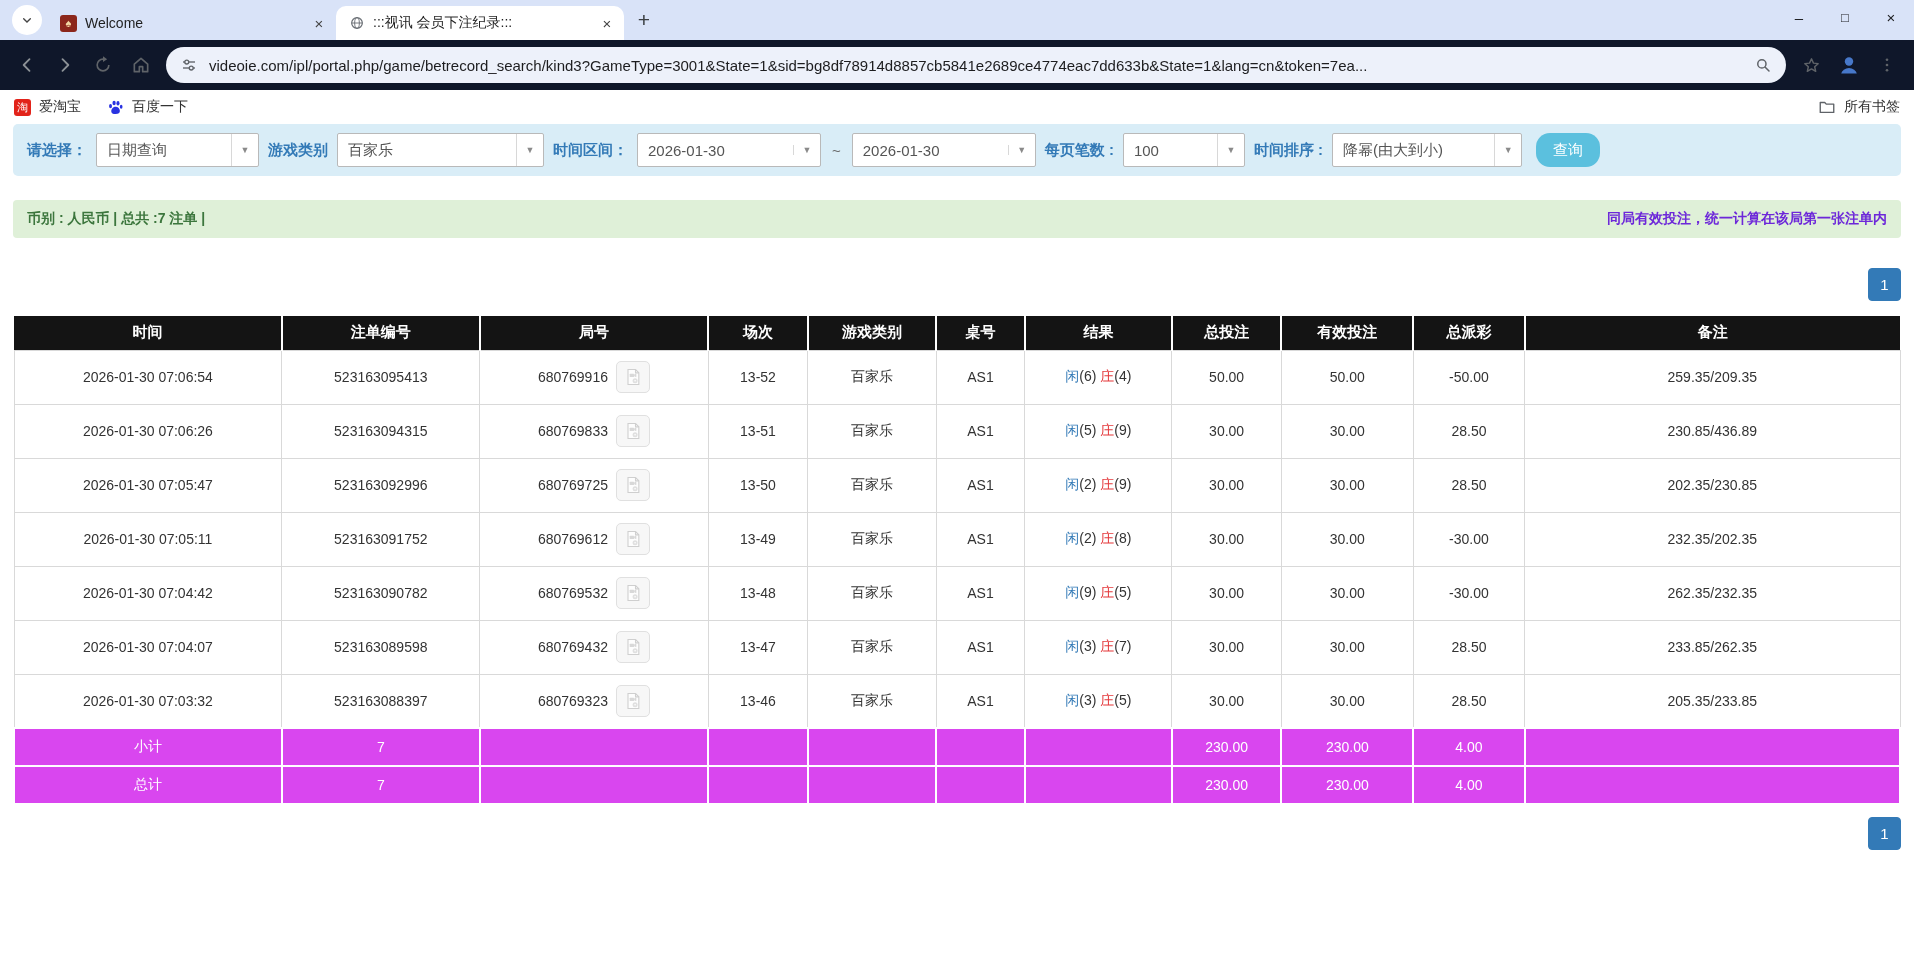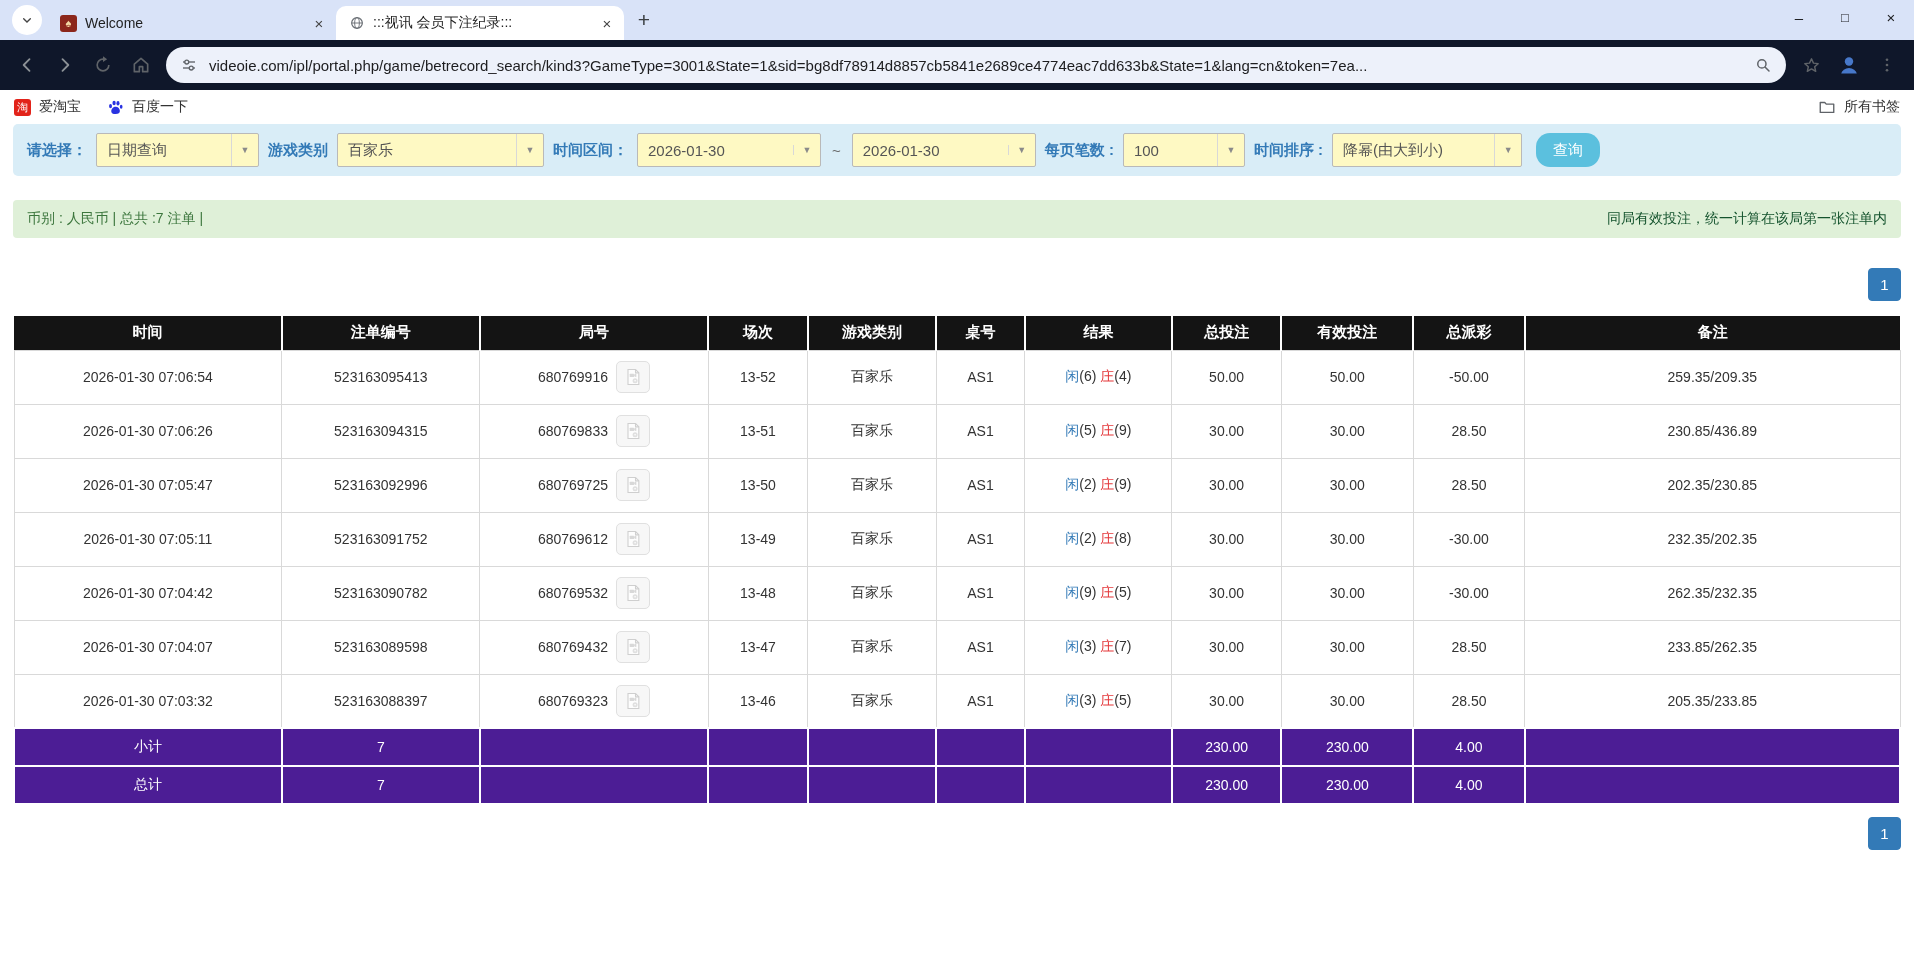--- a/index.html
+++ b/index.html
@@ -29,38 +29,38 @@
   
   .bookmarksbar { height:34px; background:#fff; display:flex; align-items:center; padding:0 14px; gap:26px; font-size:14px; color:#333; }
   .bm { display:flex; align-items:center; gap:8px; }
   .taobao-fav { width:17px; height:17px; background:#e2231a; border-radius:3px; color:#fff; font-size:11px; line-height:17px; text-align:center; }
   .bm-right { margin-left:auto; display:flex; align-items:center; gap:8px; }
   
   .content { padding:0 13px; background:#fff; }
   .page-title { font-size:23px; font-weight:500; color:#333; margin:30px 2px 28px 2px; }
   .filterbar { background:#d9edf7; border-radius:5px; height:52px; display:flex; align-items:center; padding:0 14px; gap:9px; }
   .flabel { color:#337ab7; font-weight:bold; font-size:15px; white-space:nowrap; }
-  .combo { background:#fef9c3; border:1px solid #b9b9b9; border-radius:2px; height:34px; display:flex; align-items:stretch; }
+  .combo { background:#ffffff; border:1px solid #b9b9b9; border-radius:2px; height:34px; display:flex; align-items:stretch; }
   .combo .val { padding:0 10px; font-size:15px; color:#555; flex:1; display:flex; align-items:center; white-space:nowrap; }
   .combo .arr { width:27px; border-left:1px solid #d8d8d8; display:flex; align-items:center; justify-content:center; color:#8a8a8a; font-size:9px; }
   .w-select { width:163px; } .w-game { width:207px; } .w-date { width:184px;align-items:center; } .w-size { width:122px; } .w-sort { width:190px; }
   .tilde { color:#666; font-size:15px; margin:0 2px; }
   .search-btn { background:#5bc0de; color:#fff; border:none; border-radius:14px; height:34px; padding:0 17px; font-size:15px; margin-left:5px; cursor:pointer; }
   .summarybar { margin-top:24px; background:#dff0d8; border-radius:4px; height:38px; display:flex; align-items:center; justify-content:space-between; padding:0 14px; font-size:14px; }
-  .sum-left { color:#3c763d; }
-  .sum-right { color:#14532d; }
+  .sum-left { color:#3c763d;font-weight:bold; }
+  .sum-right { color:#6d28d9;font-weight:bold; }
   .pagerow { display:flex; justify-content:flex-end; margin-top:30px; }
   .pagerow.bottom { margin-top:12px; }
   .page-btn { min-width:33px; height:33px; background:#337ab7; border:1px solid #337ab7; color:#fff; font-size:15px; display:flex; align-items:center; justify-content:center; border-radius:4px; }
   
   table.bets { width:100%; border-collapse:collapse; margin-top:15px; table-layout:fixed; }
   table.bets thead th { background:#141414; color:#fff; font-size:15px; font-weight:bold; height:34px; border-right:2px solid #fff;margin-top:28px; }
   table.bets thead th:last-child { border-right:none; }
   table.bets tbody td { border:1px solid #d9d9d9; height:54px; text-align:center; font-size:14px; color:#333; }
-  table.bets tfoot td { background:#4c1d95; border:2px solid #fff; height:38px; color:#fff; text-align:center; font-size:14px; }
+  table.bets tfoot td { background:#d946ef; border:2px solid #fff; height:38px; color:#fff; text-align:center; font-size:14px; }
   .blue { color:#337ab7; }
   .neg { color:#f00; }
   .xian { color:#337ab7; }
   .zhuang { color:#e4393c; }
   .video-btn { width:34px; height:32px; background:#f7f7f7; border:1px solid #e0e0e0; border-radius:5px; margin-left:8px; vertical-align:middle; display:inline-flex; align-items:center; justify-content:center; cursor:pointer; }
   .round-wrap { display:inline-flex; align-items:center; }
 </style>
 </head>
 <body>
 

